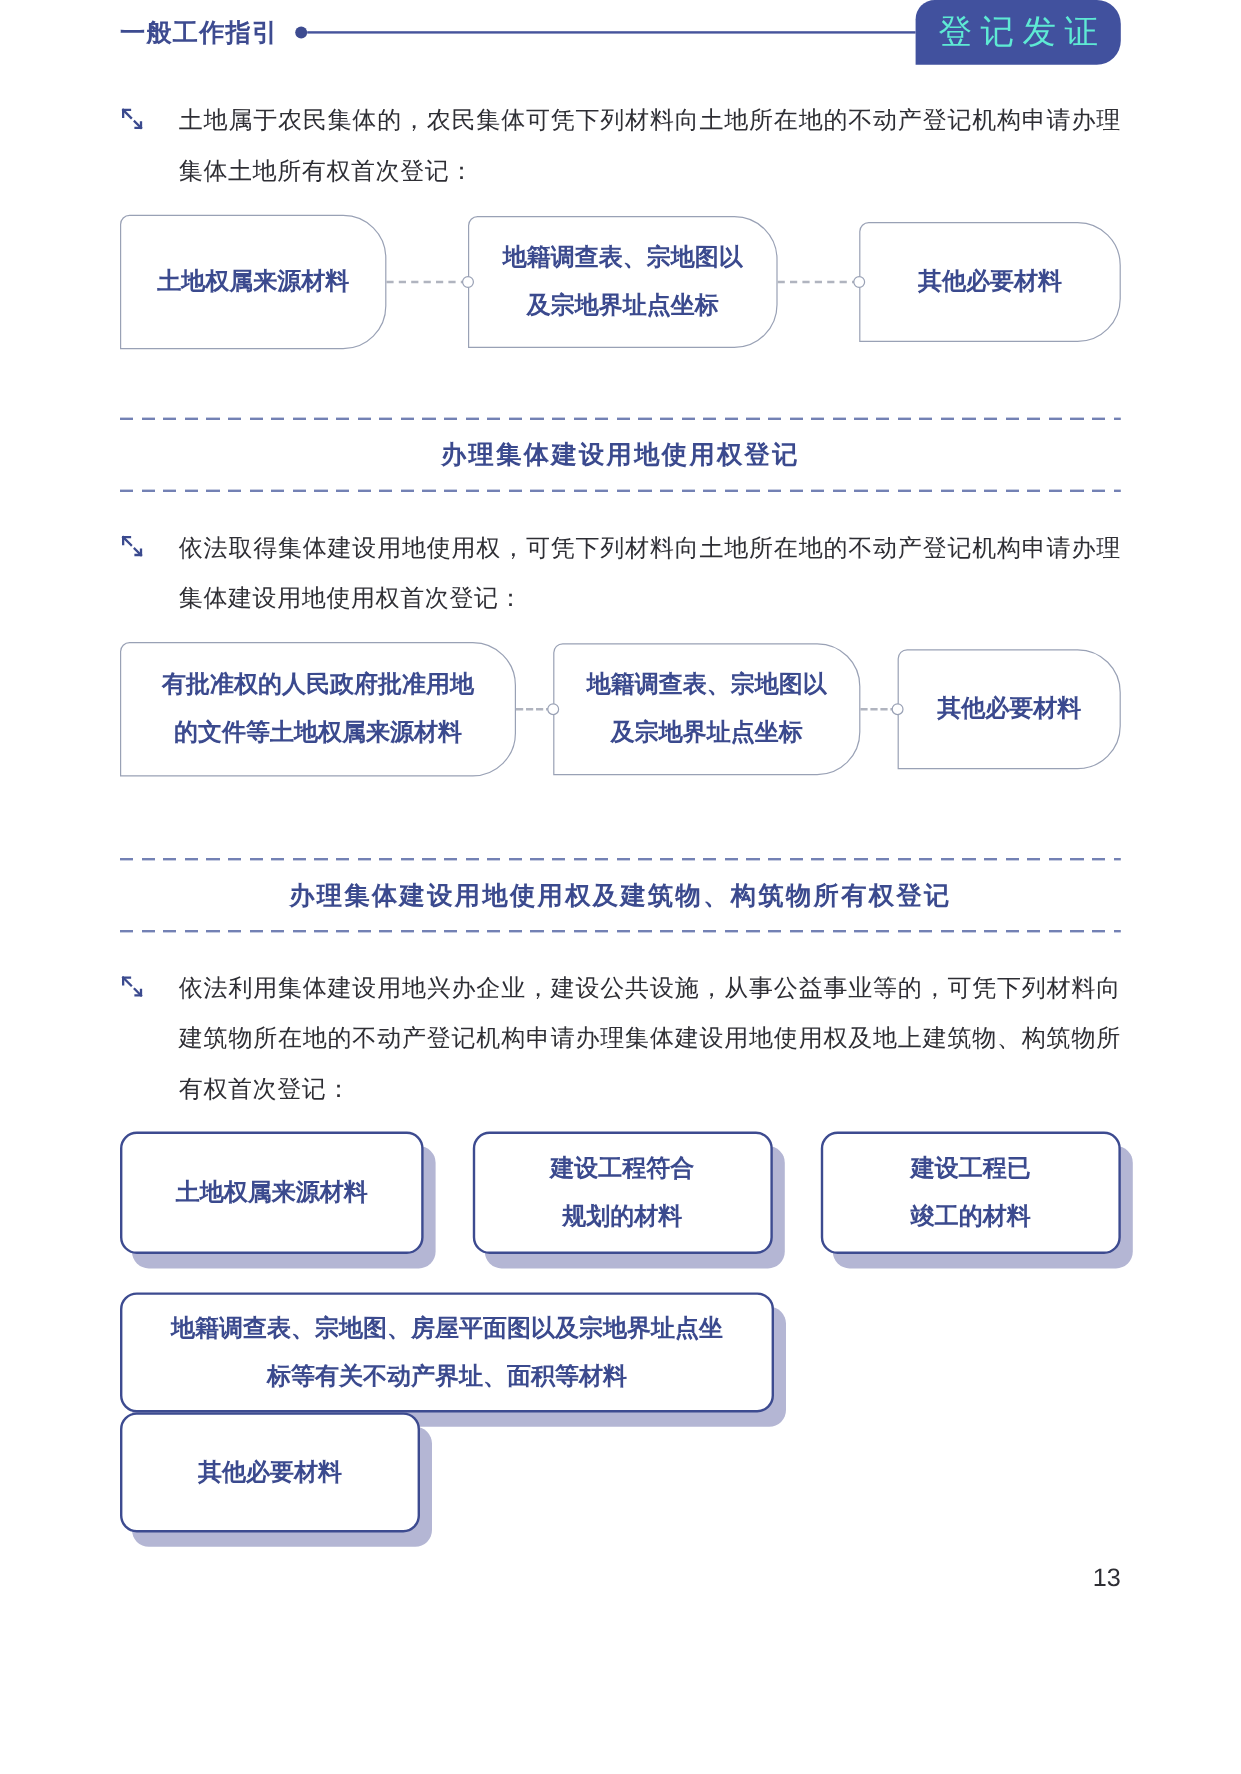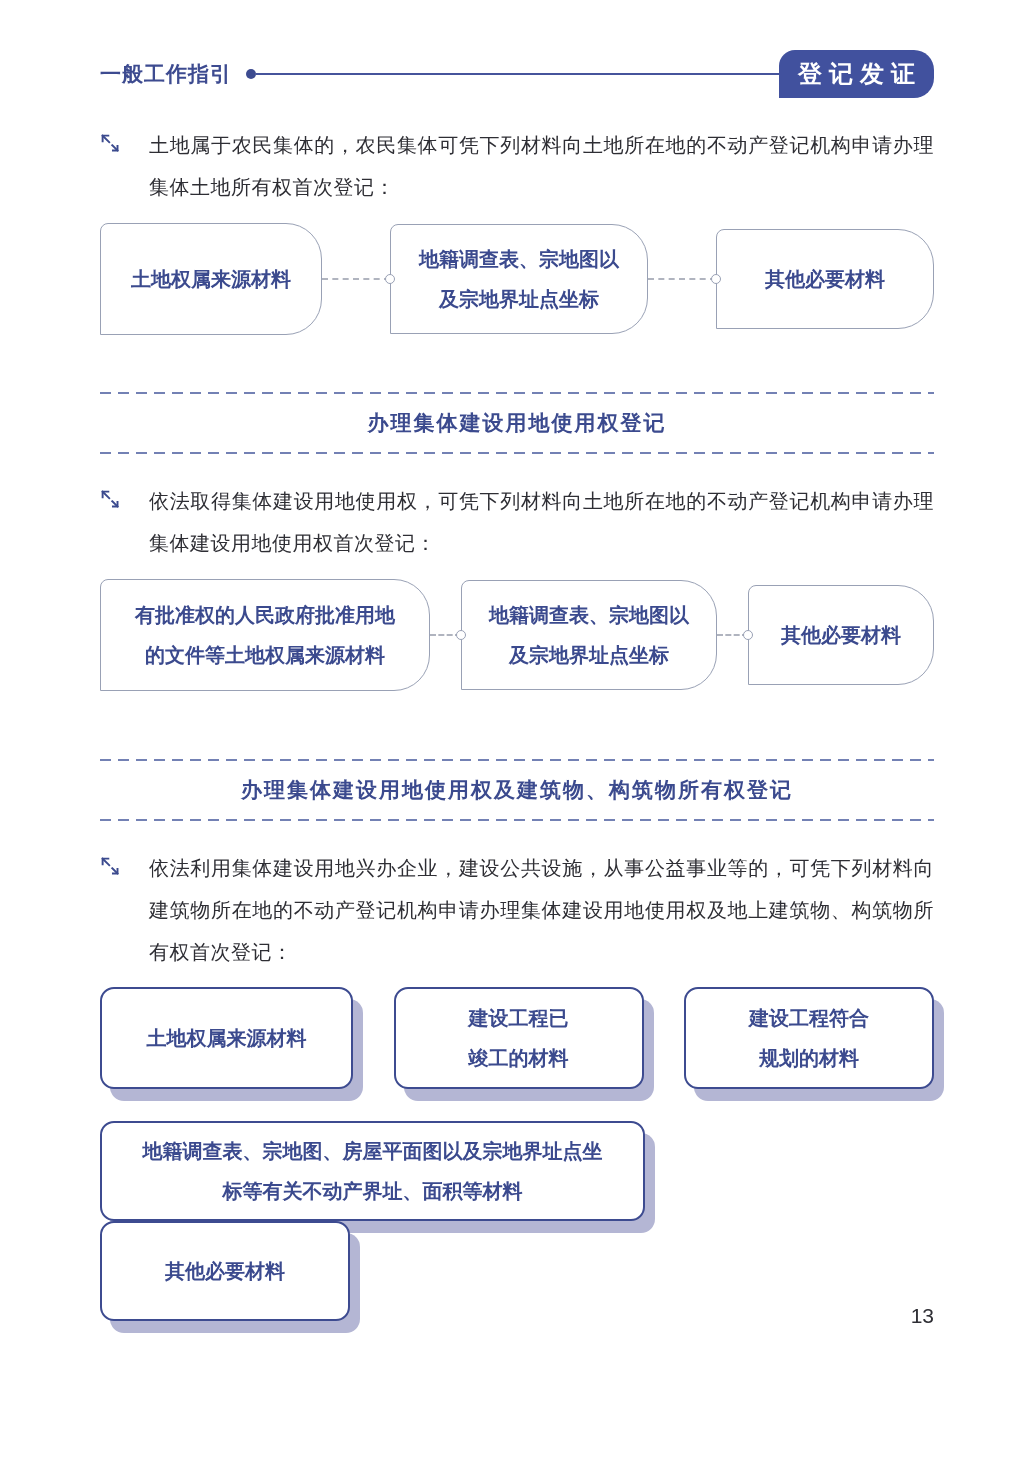--- a/index.html
+++ b/index.html
@@ -10,21 +10,20 @@
     background: #ffffff;
     font-family: "Liberation Sans", sans-serif;
     overflow: hidden;
   }
   .content { margin: 0 100px; width: 834px; }
 
   
   .header {
     display: flex;
     align-items: center;
-    padding-top: 50px;
   }
   .header-title {
     font-size: 21px;
     font-weight: bold;
     color: #3d4b90;
     letter-spacing: 1px;
     white-space: nowrap;
   }
   .header-dot {
     width: 10px; height: 10px;
@@ -33,23 +32,23 @@
     margin-left: 14px;
     flex: 0 0 auto;
   }
   .header-line {
     flex: 1;
     height: 0;
     border-top: 2px solid #46549c;
   }
   .header-badge {
     background: #41519e;
-    color: #ffffff;
-    font-size: 24px;
-    font-weight: bold;
+    color: #5eead4;
+    font-size: 28px;
+    font-weight: normal;
     letter-spacing: 7px;
     padding: 8px 12px 8px 19px;
     border-radius: 16px 20px 20px 0;
     white-space: nowrap;
   }
 
   
   .section-header {
     margin-top: 68px;
     padding: 17px 0;
@@ -236,24 +235,24 @@
             <path d="M3 9.5 L3 3 L9.5 3"></path>
           <path d="M14 14 L20 20"></path>
             <path d="M20 14.8 L20 20 L14.8 20"></path>
         </svg>
       </span>
       <span class="intro-text">依法利用集体建设用地兴办企业，建设公共设施，从事公益事业等的，可凭下列材料向建筑物所在地的不动产登记机构申请办理集体建设用地使用权及地上建筑物、构筑物所有权首次登记：</span>
     </div>
 
     <div class="grid-row">
       <div class="shadow-box gw253 gh102">土地权属来源材料</div>
+      <div class="shadow-box gw250 gh102">建设工程符合
+规划的材料</div>
       <div class="shadow-box gw250 gh102">建设工程已
 竣工的材料</div>
-      <div class="shadow-box gw250 gh102">建设工程符合
-规划的材料</div>
     </div>
 
     <div class="grid-row second">
       <div class="shadow-box gw545 gh100">地籍调查表、宗地图、房屋平面图以及宗地界址点坐
 标等有关不动产界址、面积等材料</div>
       <div class="shadow-box gw250 gh100">其他必要材料</div>
     </div>
 
   </div>
 

